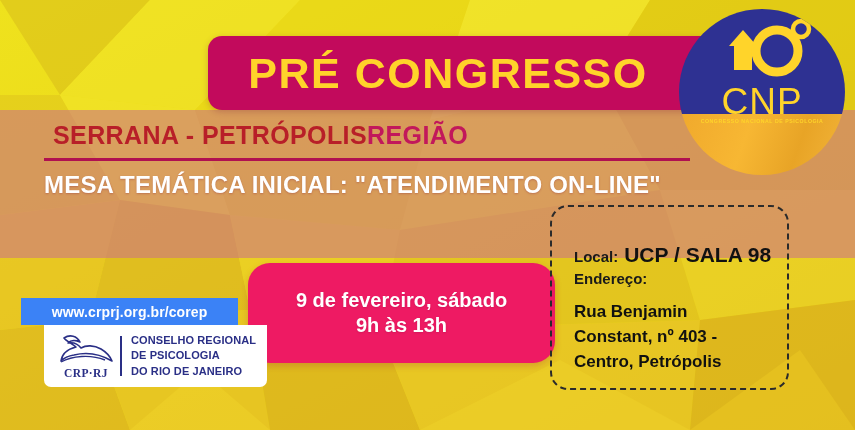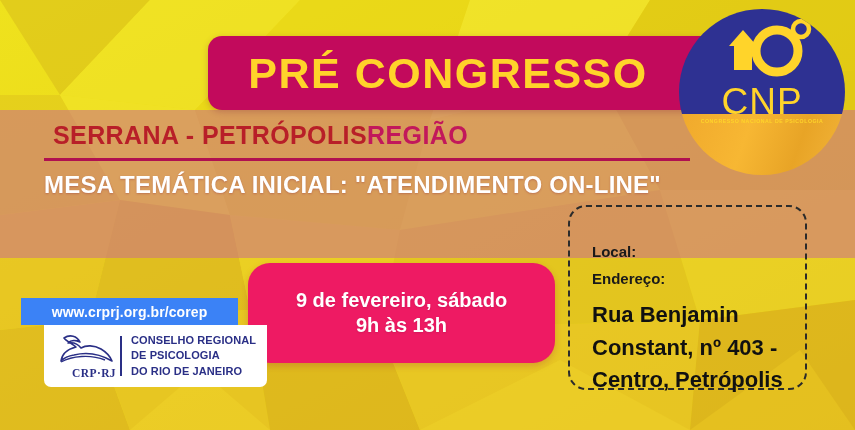--- a/index.html
+++ b/index.html
@@ -85,45 +85,45 @@
     display:flex;flex-direction:column;align-items:center;justify-content:center;
     box-shadow:0 3px 7px rgba(150,20,70,.22);
   }
   #date-card .ln{
     color:#fff;font-size:20px;font-weight:bold;line-height:1.26;
     white-space:nowrap;text-shadow:0 1px 2px rgba(150,20,70,.3);
   }
 
   
   #address-card{
-    position:absolute;left:568px;top:205px;width:239px;height:185px;
+    position:absolute;left:550px;top:205px;width:239px;height:185px;
     border:2px dashed #2b2b2b;border-radius:18px;
     padding:36px 0 0 22px;box-sizing:border-box;
   }
   .addr-row{display:flex;align-items:baseline;white-space:nowrap;}
   .addr-key{color:#1a1a1a;font-size:15px;font-weight:bold;}
   .addr-val{color:#111;font-size:21px;font-weight:bold;margin-left:6px;}
-  #addr-endereco{color:#1a1a1a;font-size:15px;font-weight:bold;margin-top:10px;}
-  #addr-body{margin-top:12px;color:#111;font-size:22px;font-weight:bold;line-height:1.48;}
+  #addr-endereco{color:#1a1a1a;font-size:15px;font-weight:bold;margin-top:3px;}
+  #addr-body{margin-top:12px;color:#111;font-size:17px;font-weight:bold;line-height:1.48;}
 
   
   #url-bar{
     position:absolute;left:21px;top:298px;width:217px;height:27px;
     background:#3b82f6;display:flex;align-items:center;justify-content:center;
   }
   #url-text{color:#fff;font-size:14px;font-weight:bold;letter-spacing:.1px;white-space:nowrap;}
 
   #crp-card{
     position:absolute;left:44px;top:325px;width:223px;height:62px;
     background:#fff;border-radius:0 0 7px 7px;
     display:flex;align-items:center;padding-left:12px;box-sizing:border-box;
   }
   #crp-mark{width:60px;height:46px;position:relative;flex:none;}
   #crp-abbr{
-    position:absolute;left:0;bottom:0;width:100%;text-align:right;
+    position:absolute;left:0;bottom:0;width:100%;text-align:center;
     color:#2a2f86;font-size:11.5px;font-weight:bold;letter-spacing:.4px;
     font-family:"Liberation Serif",serif;
   }
   #crp-divider{width:2px;height:40px;background:#2a2f86;margin:0 9px 0 4px;flex:none;}
   #crp-lines{color:#2a2f86;font-size:11px;font-weight:bold;line-height:1.42;letter-spacing:.1px;}
 </style>
 </head>
 <body>
 
 <div id="banner">
@@ -192,20 +192,21 @@
   </div>
 
   <div id="date-card">
     <div class="ln">9 de fevereiro, sábado</div>
     <div class="ln">9h às 13h</div>
   </div>
 
   <div id="address-card">
     <div class="addr-row">
       <span class="addr-key">Local:</span>
+      <span class="addr-val">UCP / SALA 98</span>
     </div>
     <div id="addr-endereco">Endereço:</div>
     <div id="addr-body">
       <div>Rua Benjamin</div>
       <div>Constant, nº 403 -</div>
       <div>Centro, Petrópolis</div>
     </div>
   </div>
 
   <div id="url-bar">

